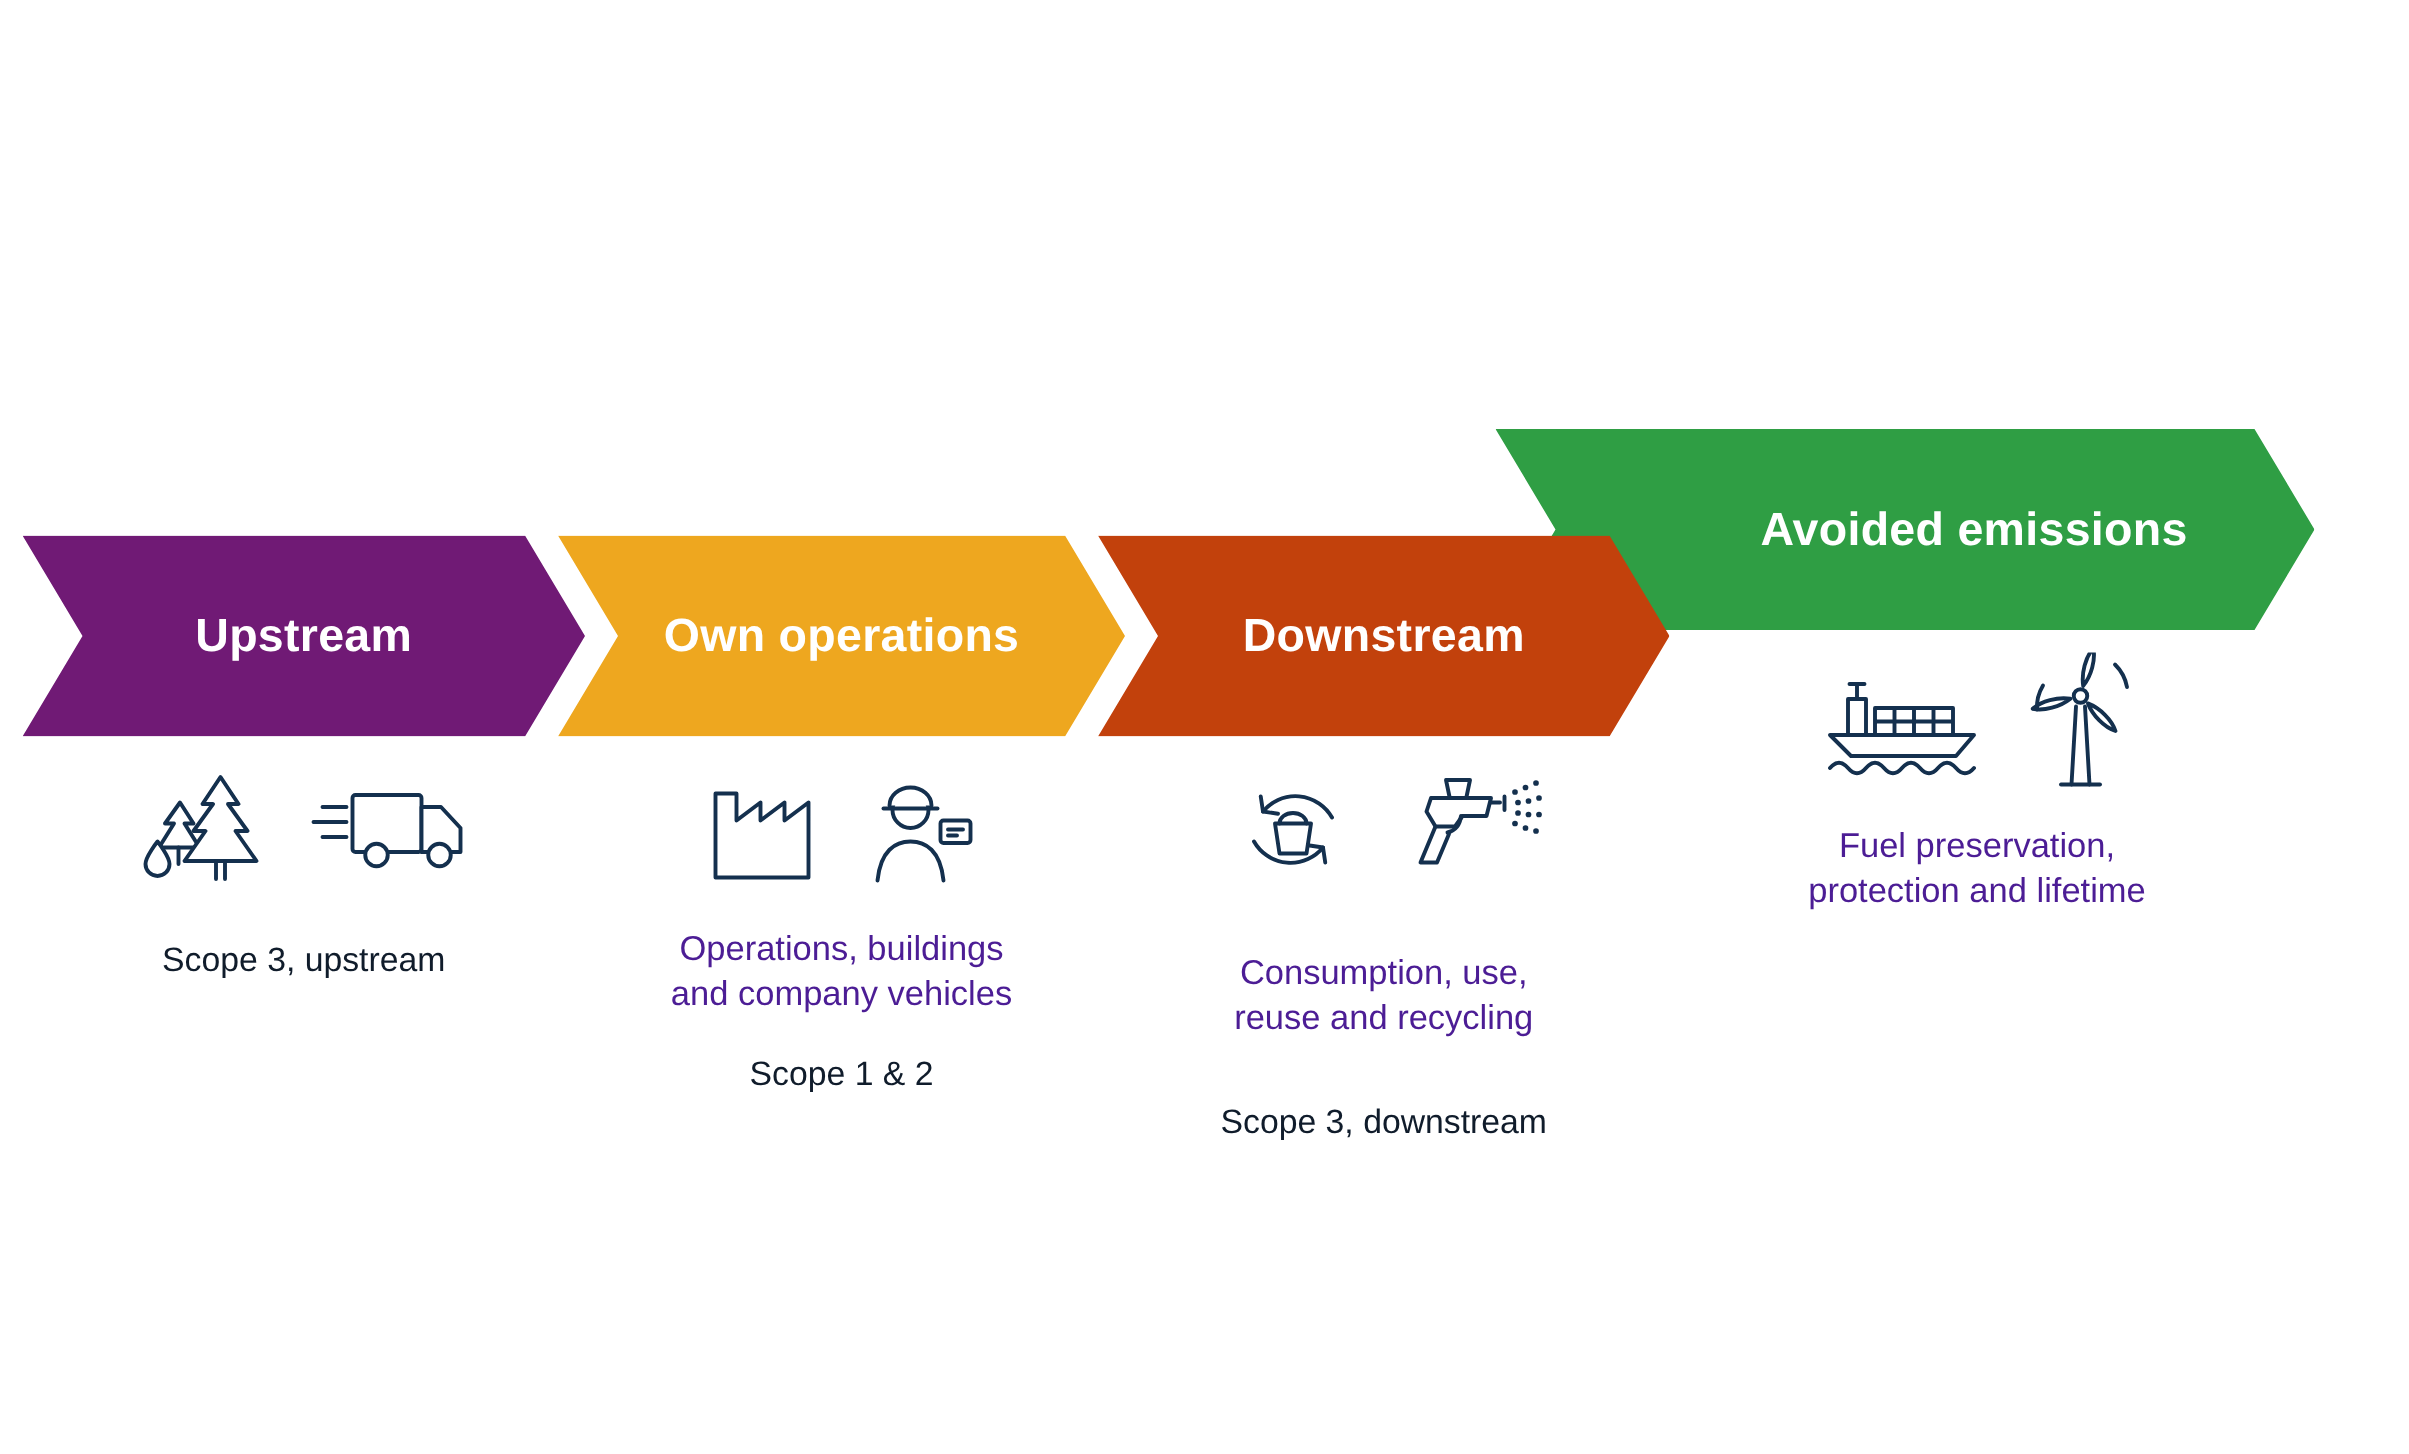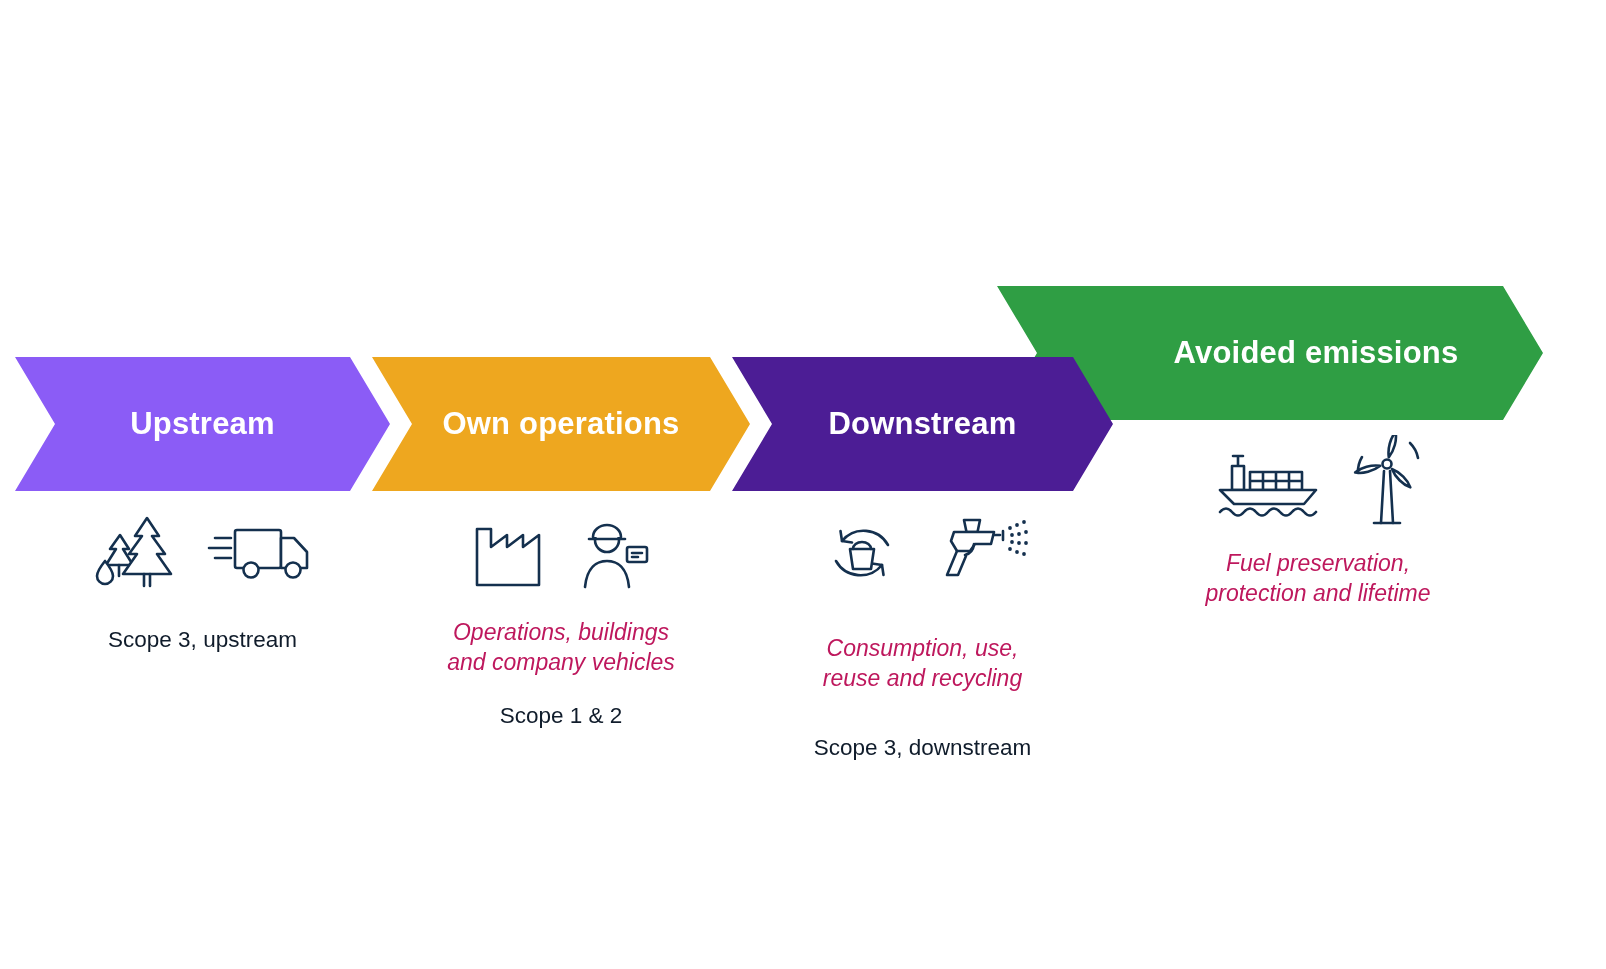--- a/index.html
+++ b/index.html
@@ -55,44 +55,43 @@
     gap: 22px;
     min-height: 96px;
   }
   #col-3 .icons { min-height: 100px; gap: 26px; }
 
   .description {
     margin-top: 16px;
     font-size: 23px;
     line-height: 30px;
     white-space: pre-line;
-    color: #be185d;
-    font-style: italic;
+    color: #4c1d95;
   }
   .scope {
     margin-top: 26px;
     font-size: 22.5px;
     font-weight: normal;
     color: #101c2b;
   }
 
   svg.icon { display: block; }
 </style>
 </head>
 <body>
 
 <div class="canvas">
 
-  <div class="banner" id="banner-0" style="background: #8b5cf6;">
+  <div class="banner" id="banner-0" style="background: #701a75;">
     <span class="banner-label">Upstream</span>
   </div>
   <div class="banner" id="banner-1" style="background: rgb(238, 167, 31);">
     <span class="banner-label">Own operations</span>
   </div>
-  <div class="banner" id="banner-2" style="background: #4c1d95;">
+  <div class="banner" id="banner-2" style="background: #c2410c;">
     <span class="banner-label">Downstream</span>
   </div>
   <div class="banner" id="banner-3" style="background: rgb(47, 158, 68);">
     <span class="banner-label">Avoided emissions</span>
   </div>
 
   <div class="col" id="col-0">
     <div class="icons">
       <svg class="icon" width="90" height="80" viewBox="0 0 90 80">
         <g fill="none" stroke="#14304e" stroke-width="2.6" stroke-linejoin="round" stroke-linecap="round">

